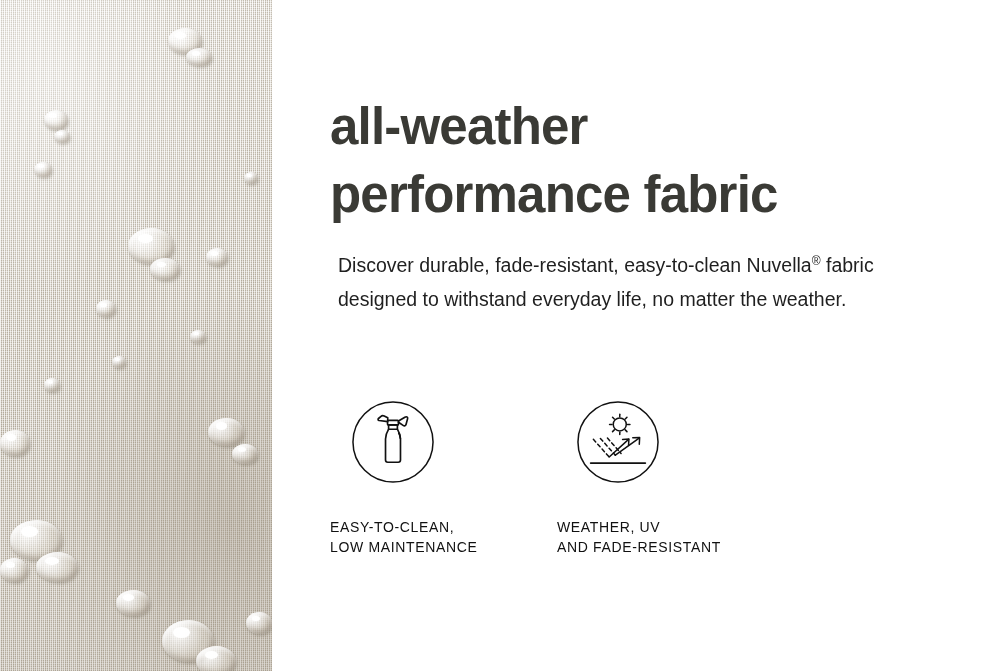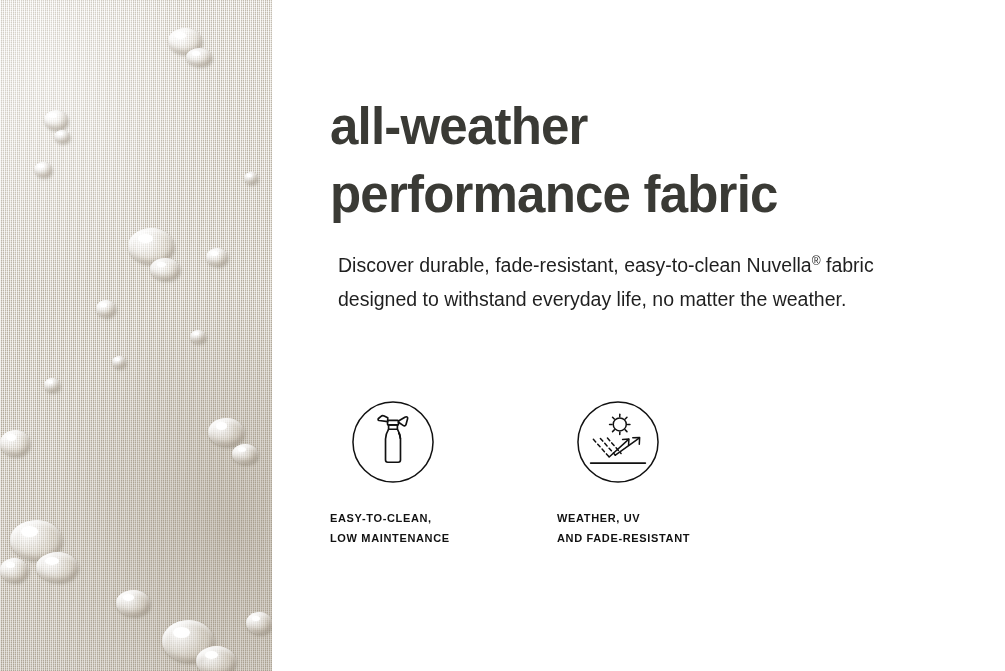--- a/index.html
+++ b/index.html
@@ -140,24 +140,24 @@
   .feature:nth-child(3) { width: 206px; }
   .icon-badge {
     width: 88px;
     height: 88px;
     margin-left: 19px;
     display: block;
   }
   .feature:nth-child(2) .icon-badge { margin-left: 17px; }
   .feature:nth-child(3) .icon-badge { margin-left: 18px; }
   .caption {
-    margin: 22px 0 0 0;
-    font-family: "Liberation Sans", sans-serif;
-    font-size: 11px;
-    font-weight: bold;
+    margin: 31px 0 0 0;
+    font-family: "Liberation Sans", sans-serif;
+    font-size: 14px;
+    font-weight: normal;
     letter-spacing: 0.65px;
     line-height: 20px;
     color: #111111;
     white-space: pre-line;
   }
 </style>
 </head>
 <body>
 
 <div class="banner">

